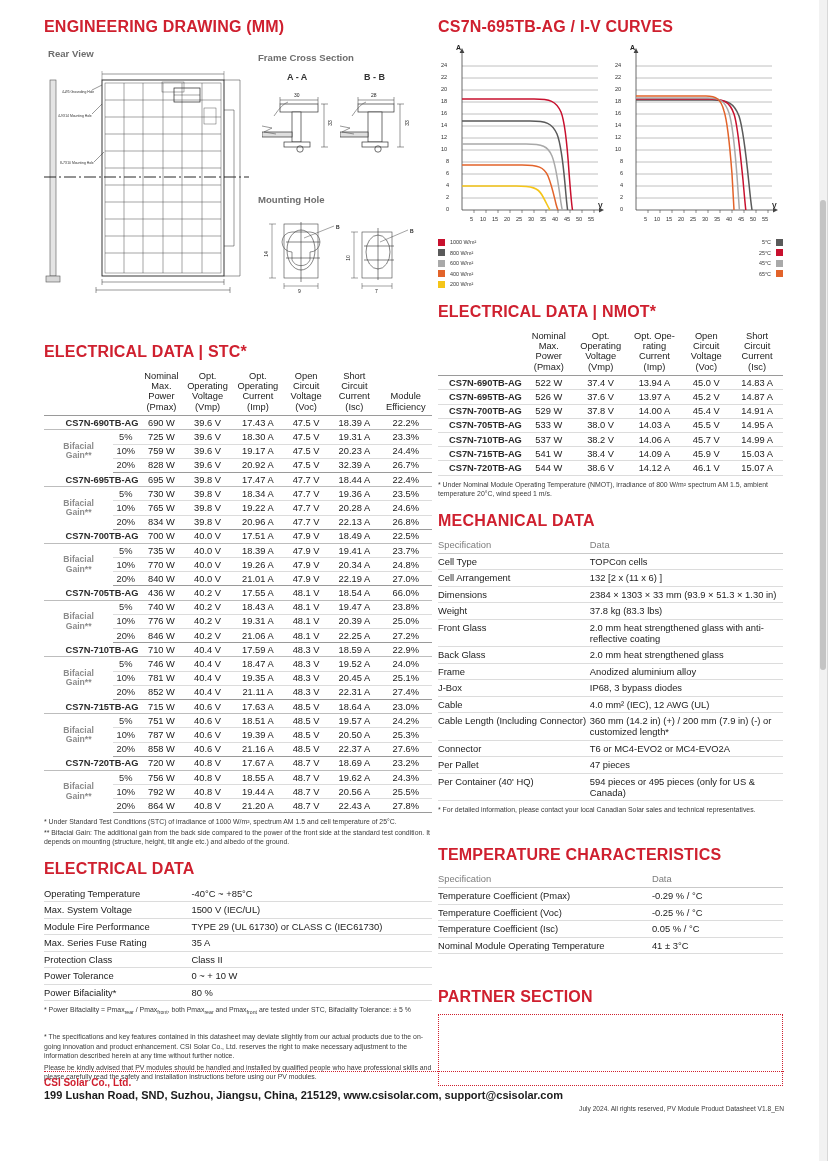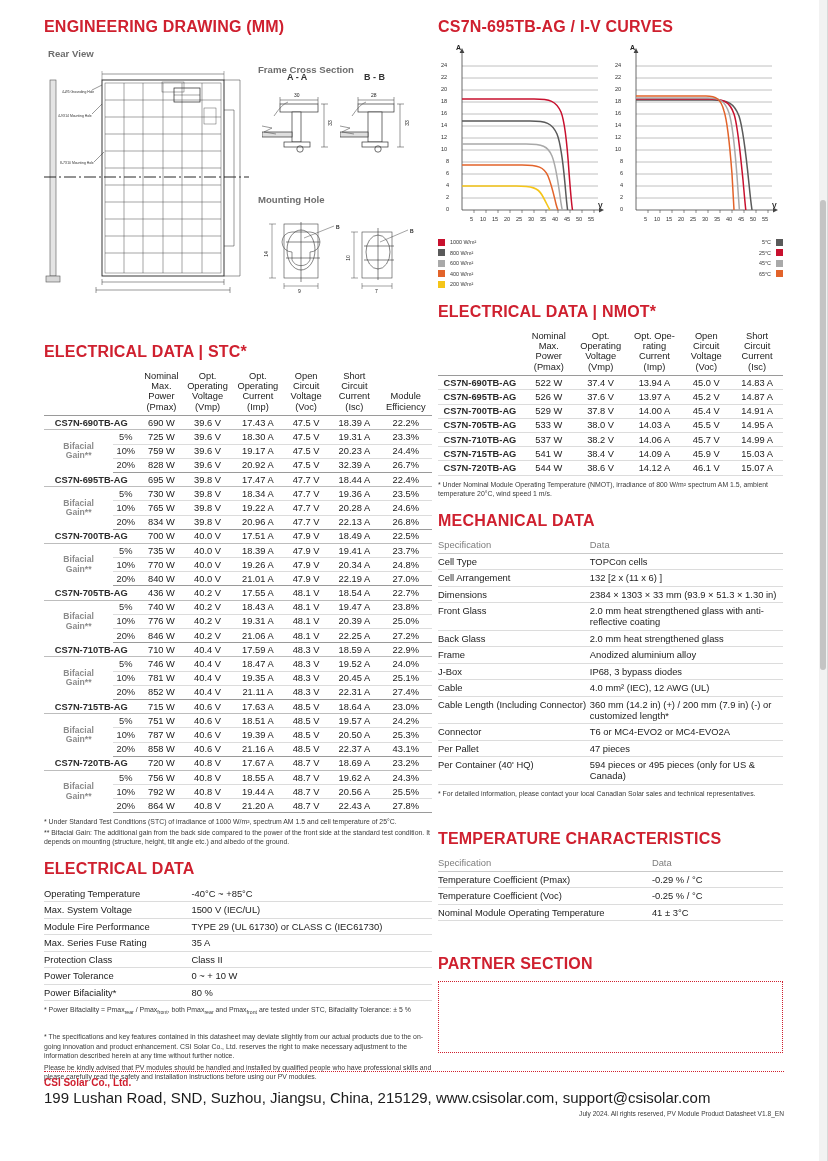--- a/index.html
+++ b/index.html
@@ -30,21 +30,21 @@
   
   table { border-collapse: collapse; width:100%; }
   .tbl { font-size:9.3px; color:#1b1b1b; }
   .tbl th, .tbl td { padding:1.6px 2px; }
   .tbl thead th {
     font-weight: normal; color:#1b1b1b; vertical-align:bottom; line-height:1.12;
     text-align:center; padding-bottom:3px;
   }
   .tbl thead tr.hdr th { border-bottom:1px solid #9a9a9a; }
   .tbl td { border-bottom:1px solid #dcdcdc; text-align:center; white-space:nowrap; }
-  .tbl td.model { text-align:center; font-weight:bold; color:#2b2b2b; padding-left:0; }
+  .tbl td.model { text-align:right; font-weight:bold; color:#2b2b2b; padding-left:0; }
   .tbl tr.model-row td { border-bottom:1px solid #bdbdbd; }
   .tbl tr.group-end td { border-bottom:1px solid #9a9a9a; }
   .bif-label {
     color:#8c8c8c; font-weight:bold; font-size:8.6px; line-height:1.1;
     text-align:left; vertical-align:middle; border-bottom:none !important;
   }
   .gain-pct { color:#2b2b2b; text-align:right; padding-right:4px !important; width:26px;}
 
   .note { font-size:6.9px; color:#3a3a3a; line-height:1.32; margin-top:4px; }
   .note sub { font-size:5.2px; }
@@ -77,36 +77,36 @@
   .legend .right li { justify-content:flex-end; }
 
   .partner-box {
     border:1px dotted #cf202f; height:72px; margin-top:5px;
   }
   .footer {
     position:absolute; left:44px; top:1071px; width:740px;
     border-top:1px dotted #cf202f; padding-top:5px;
   }
   .footer .co { color:#cf202f; font-weight:bold; font-size:10px; }
-  .footer .addr { font-size:15px; color:#1b1b1b; margin-top:1px;}
+  .footer .addr { font-size:11px; color:#1b1b1b; margin-top:1px;font-weight:bold;}
   .footer .rev { font-size:6.6px; color:#3a3a3a; text-align:right; margin-top:4px;}
   .disclaimer { font-size:6.9px; color:#3a3a3a; line-height:1.38; margin-top:16px; }
 </style>
 </head>
 <body>
 
 <div class="page">
 
   <div class="col-left">
 
     <div class="sec-title">ENGINEERING DRAWING (mm)</div>
 
     <div class="drawing">
       <div class="dw-label" style="left:4px; top:0px;">Rear View</div>
-      <div class="dw-label" style="left:214px; top:16px;">Frame Cross Section</div>
+      <div class="dw-label" style="left:214px; top:4px;">Frame Cross Section</div>
       <div class="dw-label" style="left:214px; top:146px;">Mounting Hole</div>
 
       <svg width="205" height="230" viewBox="0 0 205 230" style="position:absolute;left:0;top:22px;">
         <g stroke="#333" fill="none" stroke-width="0.6">
 
           <rect x="6" y="10" width="6" height="196" fill="#e4e4e4" stroke="#555" stroke-width="0.6"></rect>
           <rect x="2" y="206" width="14" height="6" fill="#d8d8d8" stroke="#555" stroke-width="0.6"></rect>
 
           <rect x="58" y="10" width="122" height="196" stroke="#222" stroke-width="0.9"></rect>
           <rect x="61" y="13" width="116" height="190" stroke="#555" stroke-width="0.5"></rect>
@@ -357,21 +357,21 @@
             <td>22.19 A</td>
             <td>27.0%</td>
           </tr>
           <tr class="model-row">
             <td class="model" colspan="2">CS7N-705TB-AG</td>
             <td>436 W</td>
             <td>40.2 V</td>
             <td>17.55 A</td>
             <td>48.1 V</td>
             <td>18.54 A</td>
-            <td>22.7%</td>
+            <td>66.0%</td>
           </tr>
           <tr>
             <td class="bif-label" rowspan="3">Bifacial<br>Gain**</td>
             <td class="gain-pct">5%</td>
             <td>740 W</td>
             <td>40.2 V</td>
             <td>18.43 A</td>
             <td>48.1 V</td>
             <td>19.47 A</td>
             <td>23.8%</td>
@@ -459,21 +459,21 @@
             <td>20.50 A</td>
             <td>25.3%</td>
           </tr>
           <tr class="group-end">
             <td class="gain-pct">20%</td>
             <td>858 W</td>
             <td>40.6 V</td>
             <td>21.16 A</td>
             <td>48.5 V</td>
             <td>22.37 A</td>
-            <td>43.1%</td>
+            <td>27.6%</td>
           </tr>
           <tr class="model-row">
             <td class="model" colspan="2">CS7N-720TB-AG</td>
             <td>720 W</td>
             <td>40.8 V</td>
             <td>17.67 A</td>
             <td>48.7 V</td>
             <td>18.69 A</td>
             <td>23.2%</td>
           </tr>
@@ -846,20 +846,24 @@
           </tr>
           <tr>
             <td class="k">Cell Arrangement</td>
             <td class="v">132 [2 x (11 x 6) ]</td>
           </tr>
           <tr>
             <td class="k">Dimensions</td>
             <td class="v">2384 × 1303 × 33 mm (93.9 × 51.3 × 1.30 in)</td>
           </tr>
           <tr>
+            <td class="k">Weight</td>
+            <td class="v">37.8 kg (83.3 lbs)</td>
+          </tr>
+          <tr>
             <td class="k">Front Glass</td>
             <td class="v">2.0 mm heat strengthened glass with anti-reflective coating</td>
           </tr>
           <tr>
             <td class="k">Back Glass</td>
             <td class="v">2.0 mm heat strengthened glass</td>
           </tr>
           <tr>
             <td class="k">Frame</td>
             <td class="v">Anodized aluminium alloy</td>
@@ -903,20 +907,24 @@
       <tbody>
           <tr>
             <td class="k">Temperature Coefficient (Pmax)</td>
             <td class="v">-0.29 % / °C</td>
           </tr>
           <tr>
             <td class="k">Temperature Coefficient (Voc)</td>
             <td class="v">-0.25 % / °C</td>
           </tr>
           <tr>
+            <td class="k">Temperature Coefficient (Isc)</td>
+            <td class="v">0.05 % / °C</td>
+          </tr>
+          <tr>
             <td class="k">Nominal Module Operating Temperature</td>
             <td class="v">41 ± 3°C</td>
           </tr>
         </tbody>
     </table>
 
     <div class="sec-title" style="margin-top:34px;">PARTNER SECTION</div>
     <div class="partner-box"></div>
   </div>
 

